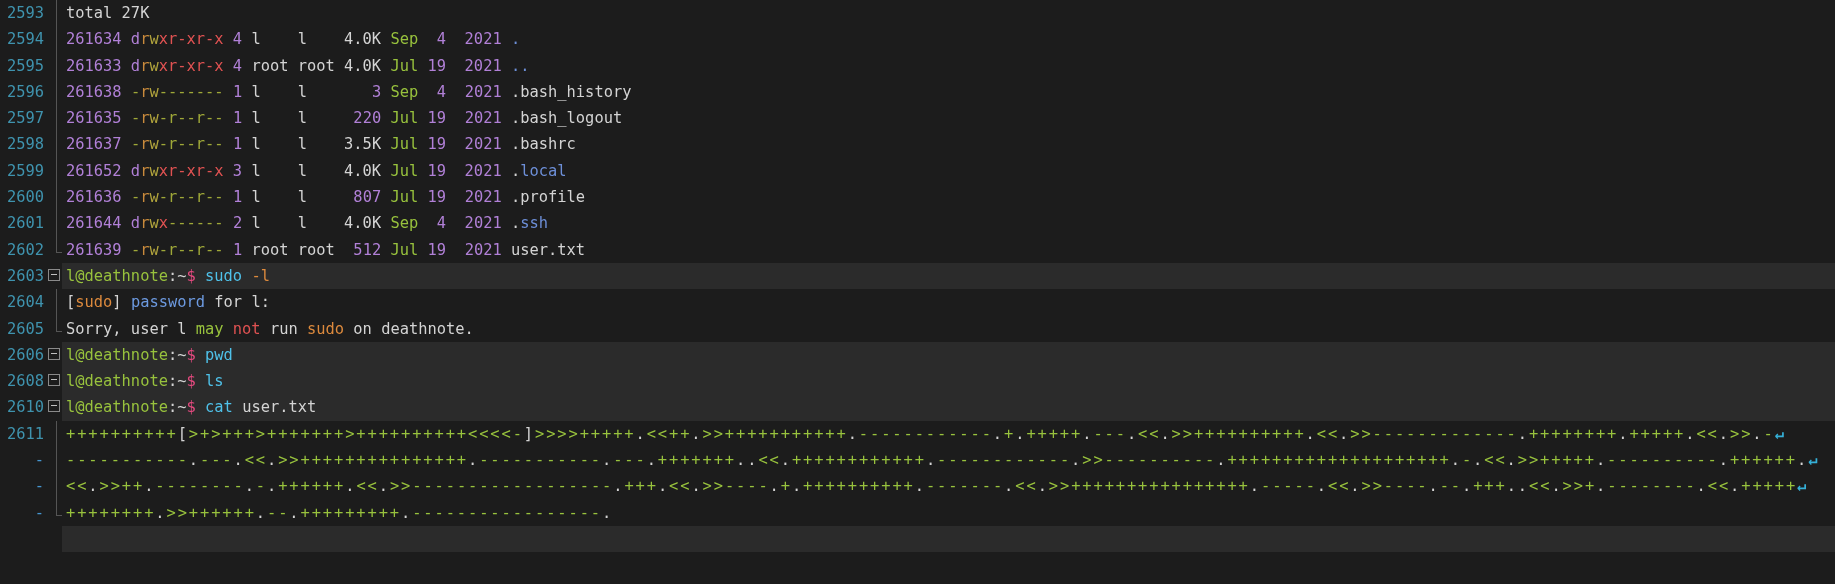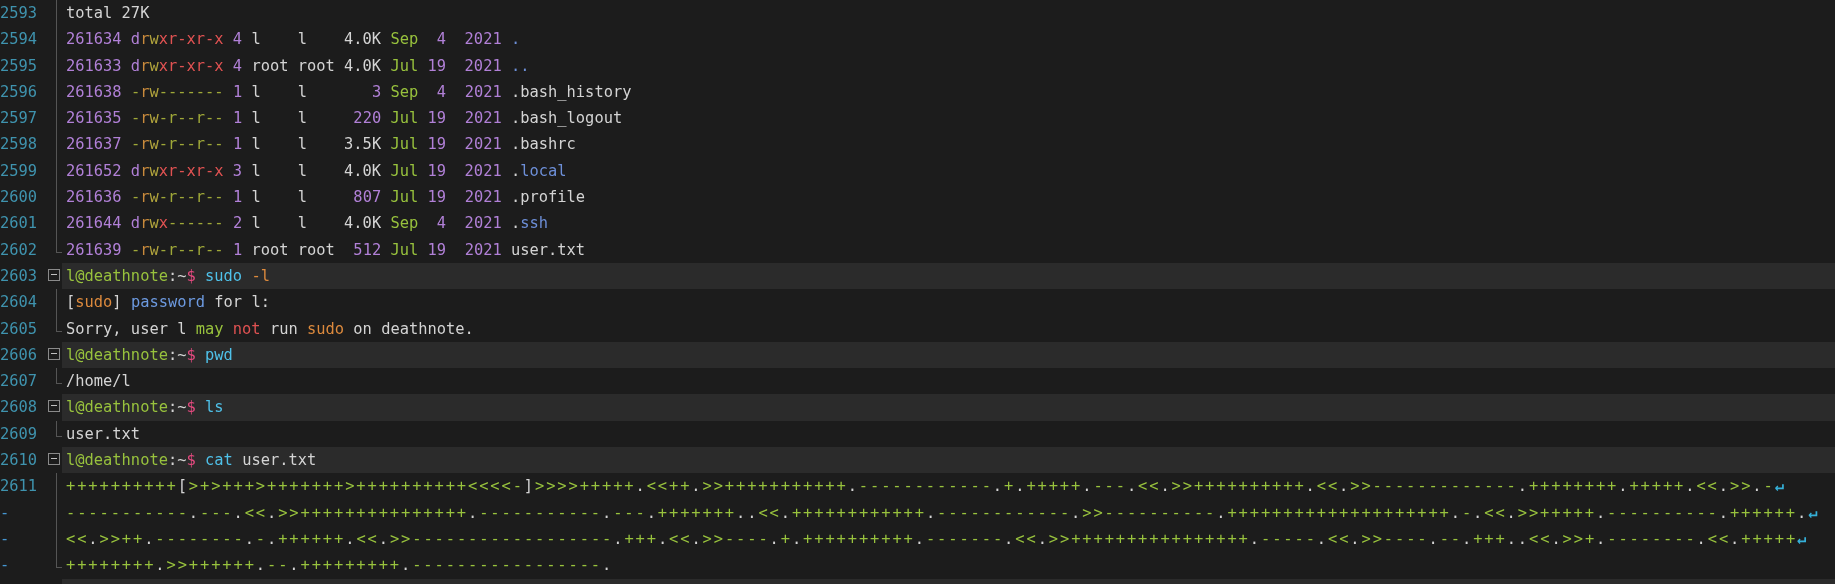--- a/index.html
+++ b/index.html
@@ -2,21 +2,21 @@
 <html><head>
 <meta charset="utf-8">
 <style>
   html,body{margin:0;padding:0;background:#151515;}
   .editor{
     position:relative;width:1835px;height:584px;background:#1c1c1c;
     font-family:"DejaVu Sans Mono",monospace;font-size:15.4px;
     overflow:hidden;cursor:text;
   }
   .row{display:flex;height:26.3px;line-height:26.3px;white-space:pre;}
-  .gutter{flex:none;width:46px;text-align:left;padding-right:2px;box-sizing:border-box;}
+  .gutter{flex:none;width:46px;text-align:right;padding-right:2px;box-sizing:border-box;}
   .fold{flex:none;width:16px;position:relative;}
   .fold.guide::before{content:"";position:absolute;left:10px;top:0;bottom:0;border-left:1px solid #555555;}
   .fold.end::before{content:"";position:absolute;left:10px;top:0;height:15px;width:5px;
     border-left:1px solid #555555;border-bottom:1px solid #555555;}
   .foldbox{position:absolute;left:2px;top:6px;width:12px;height:12px;box-sizing:border-box;
     border:1px solid #8a8a8a;background:#1c1c1c;cursor:pointer;}
   .foldbox::after{content:"";position:absolute;left:2px;right:2px;top:4px;border-top:1px solid #c0c0c0;}
   .text{flex:1;padding-left:4px;}
   .row.prompt .text{background:#2b2b2b;}
   .bf{letter-spacing:1.9px;}
@@ -33,22 +33,20 @@
     <div class="row"><span class="gutter" style="color: rgb(63, 147, 174);">2597</span><div class="fold guide"></div><div class="text"><span style="color: rgb(177, 128, 215);">261635 </span><span style="color: rgb(159, 168, 56);">-</span><span style="color: rgb(201, 138, 60);">r</span><span style="color: rgb(176, 163, 60);">w</span><span style="color: rgb(159, 168, 56);">-r--r--</span><span style="color: rgb(212, 212, 212);"> </span><span style="color: rgb(177, 128, 215);">1</span><span style="color: rgb(212, 212, 212);"> l    l     </span><span style="color: rgb(177, 128, 215);">220</span><span style="color: rgb(212, 212, 212);"> </span><span style="color: rgb(152, 194, 61);">Jul</span><span style="color: rgb(212, 212, 212);"> </span><span style="color: rgb(177, 128, 215);">19</span><span style="color: rgb(212, 212, 212);">  </span><span style="color: rgb(177, 128, 215);">2021</span><span style="color: rgb(212, 212, 212);"> .bash_logout</span></div></div>
     <div class="row"><span class="gutter" style="color: rgb(63, 147, 174);">2598</span><div class="fold guide"></div><div class="text"><span style="color: rgb(177, 128, 215);">261637 </span><span style="color: rgb(159, 168, 56);">-</span><span style="color: rgb(201, 138, 60);">r</span><span style="color: rgb(176, 163, 60);">w</span><span style="color: rgb(159, 168, 56);">-r--r--</span><span style="color: rgb(212, 212, 212);"> </span><span style="color: rgb(177, 128, 215);">1</span><span style="color: rgb(212, 212, 212);"> l    l    3.5K </span><span style="color: rgb(152, 194, 61);">Jul</span><span style="color: rgb(212, 212, 212);"> </span><span style="color: rgb(177, 128, 215);">19</span><span style="color: rgb(212, 212, 212);">  </span><span style="color: rgb(177, 128, 215);">2021</span><span style="color: rgb(212, 212, 212);"> .bashrc</span></div></div>
     <div class="row"><span class="gutter" style="color: rgb(63, 147, 174);">2599</span><div class="fold guide"></div><div class="text"><span style="color: rgb(177, 128, 215);">261652 d</span><span style="color: rgb(201, 138, 60);">r</span><span style="color: rgb(176, 163, 60);">w</span><span style="color: rgb(224, 82, 82);">xr-xr-x</span><span style="color: rgb(212, 212, 212);"> </span><span style="color: rgb(177, 128, 215);">3</span><span style="color: rgb(212, 212, 212);"> l    l    4.0K </span><span style="color: rgb(152, 194, 61);">Jul</span><span style="color: rgb(212, 212, 212);"> </span><span style="color: rgb(177, 128, 215);">19</span><span style="color: rgb(212, 212, 212);">  </span><span style="color: rgb(177, 128, 215);">2021</span><span style="color: rgb(212, 212, 212);"> .</span><span style="color: rgb(109, 143, 216);">local</span></div></div>
     <div class="row"><span class="gutter" style="color: rgb(63, 147, 174);">2600</span><div class="fold guide"></div><div class="text"><span style="color: rgb(177, 128, 215);">261636 </span><span style="color: rgb(159, 168, 56);">-</span><span style="color: rgb(201, 138, 60);">r</span><span style="color: rgb(176, 163, 60);">w</span><span style="color: rgb(159, 168, 56);">-r--r--</span><span style="color: rgb(212, 212, 212);"> </span><span style="color: rgb(177, 128, 215);">1</span><span style="color: rgb(212, 212, 212);"> l    l     </span><span style="color: rgb(177, 128, 215);">807</span><span style="color: rgb(212, 212, 212);"> </span><span style="color: rgb(152, 194, 61);">Jul</span><span style="color: rgb(212, 212, 212);"> </span><span style="color: rgb(177, 128, 215);">19</span><span style="color: rgb(212, 212, 212);">  </span><span style="color: rgb(177, 128, 215);">2021</span><span style="color: rgb(212, 212, 212);"> .profile</span></div></div>
     <div class="row"><span class="gutter" style="color: rgb(63, 147, 174);">2601</span><div class="fold guide"></div><div class="text"><span style="color: rgb(177, 128, 215);">261644 d</span><span style="color: rgb(201, 138, 60);">r</span><span style="color: rgb(176, 163, 60);">w</span><span style="color: rgb(224, 82, 82);">x</span><span style="color: rgb(159, 168, 56);">------</span><span style="color: rgb(212, 212, 212);"> </span><span style="color: rgb(177, 128, 215);">2</span><span style="color: rgb(212, 212, 212);"> l    l    4.0K </span><span style="color: rgb(152, 194, 61);">Sep</span><span style="color: rgb(212, 212, 212);">  </span><span style="color: rgb(177, 128, 215);">4</span><span style="color: rgb(212, 212, 212);">  </span><span style="color: rgb(177, 128, 215);">2021</span><span style="color: rgb(212, 212, 212);"> .</span><span style="color: rgb(109, 143, 216);">ssh</span></div></div>
     <div class="row"><span class="gutter" style="color: rgb(63, 147, 174);">2602</span><div class="fold end"></div><div class="text"><span style="color: rgb(177, 128, 215);">261639 </span><span style="color: rgb(159, 168, 56);">-</span><span style="color: rgb(201, 138, 60);">r</span><span style="color: rgb(176, 163, 60);">w</span><span style="color: rgb(159, 168, 56);">-r--r--</span><span style="color: rgb(212, 212, 212);"> </span><span style="color: rgb(177, 128, 215);">1</span><span style="color: rgb(212, 212, 212);"> root root  </span><span style="color: rgb(177, 128, 215);">512</span><span style="color: rgb(212, 212, 212);"> </span><span style="color: rgb(152, 194, 61);">Jul</span><span style="color: rgb(212, 212, 212);"> </span><span style="color: rgb(177, 128, 215);">19</span><span style="color: rgb(212, 212, 212);">  </span><span style="color: rgb(177, 128, 215);">2021</span><span style="color: rgb(212, 212, 212);"> user.txt</span></div></div>
     <div class="row prompt"><span class="gutter" style="color: rgb(63, 147, 174);">2603</span><div class="fold"><div class="foldbox"></div></div><div class="text"><span style="color: rgb(152, 194, 61);">l@deathnote</span><span style="color: rgb(212, 212, 212);">:</span><span style="color: rgb(212, 212, 212);">~</span><span style="color: rgb(226, 73, 126);">$</span><span style="color: rgb(212, 212, 212);"> </span><span style="color: rgb(79, 193, 233);">sudo</span><span style="color: rgb(212, 212, 212);"> </span><span style="color: rgb(221, 138, 61);">-l</span></div></div>
     <div class="row"><span class="gutter" style="color: rgb(63, 147, 174);">2604</span><div class="fold guide"></div><div class="text"><span style="color: rgb(212, 212, 212);">[</span><span style="color: rgb(221, 138, 61);">sudo</span><span style="color: rgb(212, 212, 212);">]</span><span style="color: rgb(212, 212, 212);"> </span><span style="color: rgb(109, 154, 224);">password</span><span style="color: rgb(212, 212, 212);"> for l:</span></div></div>
     <div class="row"><span class="gutter" style="color: rgb(63, 147, 174);">2605</span><div class="fold end"></div><div class="text"><span style="color: rgb(212, 212, 212);">Sorry, user l </span><span style="color: rgb(152, 194, 61);">may</span><span style="color: rgb(212, 212, 212);"> </span><span style="color: rgb(224, 82, 82);">not</span><span style="color: rgb(212, 212, 212);"> run </span><span style="color: rgb(221, 138, 61);">sudo</span><span style="color: rgb(212, 212, 212);"> on deathnote.</span></div></div>
     <div class="row prompt"><span class="gutter" style="color: rgb(63, 147, 174);">2606</span><div class="fold"><div class="foldbox"></div></div><div class="text"><span style="color: rgb(152, 194, 61);">l@deathnote</span><span style="color: rgb(212, 212, 212);">:</span><span style="color: rgb(212, 212, 212);">~</span><span style="color: rgb(226, 73, 126);">$</span><span style="color: rgb(212, 212, 212);"> </span><span style="color: rgb(79, 193, 233);">pwd</span></div></div>
-    <div class="row"><span class="gutter" style="color: rgb(63, 147, 174);">2607</span><div class="fold end"></div><div class="text"><span style="color: rgb(212, 212, 212);">/home/l</span></div></div>
     <div class="row prompt"><span class="gutter" style="color: rgb(63, 147, 174);">2608</span><div class="fold"><div class="foldbox"></div></div><div class="text"><span style="color: rgb(152, 194, 61);">l@deathnote</span><span style="color: rgb(212, 212, 212);">:</span><span style="color: rgb(212, 212, 212);">~</span><span style="color: rgb(226, 73, 126);">$</span><span style="color: rgb(212, 212, 212);"> </span><span style="color: rgb(79, 193, 233);">ls</span></div></div>
-    <div class="row"><span class="gutter" style="color: rgb(63, 147, 174);">2609</span><div class="fold end"></div><div class="text"><span style="color: rgb(212, 212, 212);">user.txt</span></div></div>
     <div class="row prompt"><span class="gutter" style="color: rgb(63, 147, 174);">2610</span><div class="fold"><div class="foldbox"></div></div><div class="text"><span style="color: rgb(152, 194, 61);">l@deathnote</span><span style="color: rgb(212, 212, 212);">:</span><span style="color: rgb(212, 212, 212);">~</span><span style="color: rgb(226, 73, 126);">$</span><span style="color: rgb(212, 212, 212);"> </span><span style="color: rgb(79, 193, 233);">cat</span><span style="color: rgb(212, 212, 212);"> user.txt</span></div></div>
     <div class="row"><span class="gutter" style="color: rgb(63, 147, 174);">2611</span><div class="fold guide"></div><div class="text bf"><span style="color: rgb(152, 194, 61);">++++++++++</span><span style="color: rgb(212, 212, 212);">[</span><span style="color: rgb(152, 194, 61);">&gt;+&gt;+++&gt;+++++++&gt;++++++++++&lt;&lt;&lt;&lt;-</span><span style="color: rgb(212, 212, 212);">]</span><span style="color: rgb(152, 194, 61);">&gt;&gt;&gt;&gt;+++++</span><span style="color: rgb(212, 212, 212);">.</span><span style="color: rgb(152, 194, 61);">&lt;&lt;++</span><span style="color: rgb(212, 212, 212);">.</span><span style="color: rgb(152, 194, 61);">&gt;&gt;+++++++++++</span><span style="color: rgb(212, 212, 212);">.</span><span style="color: rgb(152, 194, 61);">------------</span><span style="color: rgb(212, 212, 212);">.</span><span style="color: rgb(152, 194, 61);">+</span><span style="color: rgb(212, 212, 212);">.</span><span style="color: rgb(152, 194, 61);">+++++</span><span style="color: rgb(212, 212, 212);">.</span><span style="color: rgb(152, 194, 61);">---</span><span style="color: rgb(212, 212, 212);">.</span><span style="color: rgb(152, 194, 61);">&lt;&lt;</span><span style="color: rgb(212, 212, 212);">.</span><span style="color: rgb(152, 194, 61);">&gt;&gt;++++++++++</span><span style="color: rgb(212, 212, 212);">.</span><span style="color: rgb(152, 194, 61);">&lt;&lt;</span><span style="color: rgb(212, 212, 212);">.</span><span style="color: rgb(152, 194, 61);">&gt;&gt;-------------</span><span style="color: rgb(212, 212, 212);">.</span><span style="color: rgb(152, 194, 61);">++++++++</span><span style="color: rgb(212, 212, 212);">.</span><span style="color: rgb(152, 194, 61);">+++++</span><span style="color: rgb(212, 212, 212);">.</span><span style="color: rgb(152, 194, 61);">&lt;&lt;</span><span style="color: rgb(212, 212, 212);">.</span><span style="color: rgb(152, 194, 61);">&gt;&gt;</span><span style="color: rgb(212, 212, 212);">.</span><span style="color: rgb(152, 194, 61);">-</span><span class="arrow" style="color: rgb(53, 176, 216);">↵</span></div></div>
     <div class="row"><span class="gutter" style="color: rgb(69, 150, 209);">-</span><div class="fold guide"></div><div class="text bf"><span style="color: rgb(152, 194, 61);">-----------</span><span style="color: rgb(212, 212, 212);">.</span><span style="color: rgb(152, 194, 61);">---</span><span style="color: rgb(212, 212, 212);">.</span><span style="color: rgb(152, 194, 61);">&lt;&lt;</span><span style="color: rgb(212, 212, 212);">.</span><span style="color: rgb(152, 194, 61);">&gt;&gt;+++++++++++++++</span><span style="color: rgb(212, 212, 212);">.</span><span style="color: rgb(152, 194, 61);">-----------</span><span style="color: rgb(212, 212, 212);">.</span><span style="color: rgb(152, 194, 61);">---</span><span style="color: rgb(212, 212, 212);">.</span><span style="color: rgb(152, 194, 61);">+++++++</span><span style="color: rgb(212, 212, 212);">..</span><span style="color: rgb(152, 194, 61);">&lt;&lt;</span><span style="color: rgb(212, 212, 212);">.</span><span style="color: rgb(152, 194, 61);">++++++++++++</span><span style="color: rgb(212, 212, 212);">.</span><span style="color: rgb(152, 194, 61);">------------</span><span style="color: rgb(212, 212, 212);">.</span><span style="color: rgb(152, 194, 61);">&gt;&gt;----------</span><span style="color: rgb(212, 212, 212);">.</span><span style="color: rgb(152, 194, 61);">++++++++++++++++++++</span><span style="color: rgb(212, 212, 212);">.</span><span style="color: rgb(152, 194, 61);">-</span><span style="color: rgb(212, 212, 212);">.</span><span style="color: rgb(152, 194, 61);">&lt;&lt;</span><span style="color: rgb(212, 212, 212);">.</span><span style="color: rgb(152, 194, 61);">&gt;&gt;+++++</span><span style="color: rgb(212, 212, 212);">.</span><span style="color: rgb(152, 194, 61);">----------</span><span style="color: rgb(212, 212, 212);">.</span><span style="color: rgb(152, 194, 61);">++++++</span><span style="color: rgb(212, 212, 212);">.</span><span class="arrow" style="color: rgb(53, 176, 216);">↵</span></div></div>
     <div class="row"><span class="gutter" style="color: rgb(69, 150, 209);">-</span><div class="fold guide"></div><div class="text bf"><span style="color: rgb(152, 194, 61);">&lt;&lt;</span><span style="color: rgb(212, 212, 212);">.</span><span style="color: rgb(152, 194, 61);">&gt;&gt;++</span><span style="color: rgb(212, 212, 212);">.</span><span style="color: rgb(152, 194, 61);">--------</span><span style="color: rgb(212, 212, 212);">.</span><span style="color: rgb(152, 194, 61);">-</span><span style="color: rgb(212, 212, 212);">.</span><span style="color: rgb(152, 194, 61);">++++++</span><span style="color: rgb(212, 212, 212);">.</span><span style="color: rgb(152, 194, 61);">&lt;&lt;</span><span style="color: rgb(212, 212, 212);">.</span><span style="color: rgb(152, 194, 61);">&gt;&gt;------------------</span><span style="color: rgb(212, 212, 212);">.</span><span style="color: rgb(152, 194, 61);">+++</span><span style="color: rgb(212, 212, 212);">.</span><span style="color: rgb(152, 194, 61);">&lt;&lt;</span><span style="color: rgb(212, 212, 212);">.</span><span style="color: rgb(152, 194, 61);">&gt;&gt;----</span><span style="color: rgb(212, 212, 212);">.</span><span style="color: rgb(152, 194, 61);">+</span><span style="color: rgb(212, 212, 212);">.</span><span style="color: rgb(152, 194, 61);">++++++++++</span><span style="color: rgb(212, 212, 212);">.</span><span style="color: rgb(152, 194, 61);">-------</span><span style="color: rgb(212, 212, 212);">.</span><span style="color: rgb(152, 194, 61);">&lt;&lt;</span><span style="color: rgb(212, 212, 212);">.</span><span style="color: rgb(152, 194, 61);">&gt;&gt;++++++++++++++++</span><span style="color: rgb(212, 212, 212);">.</span><span style="color: rgb(152, 194, 61);">-----</span><span style="color: rgb(212, 212, 212);">.</span><span style="color: rgb(152, 194, 61);">&lt;&lt;</span><span style="color: rgb(212, 212, 212);">.</span><span style="color: rgb(152, 194, 61);">&gt;&gt;----</span><span style="color: rgb(212, 212, 212);">.</span><span style="color: rgb(152, 194, 61);">--</span><span style="color: rgb(212, 212, 212);">.</span><span style="color: rgb(152, 194, 61);">+++</span><span style="color: rgb(212, 212, 212);">..</span><span style="color: rgb(152, 194, 61);">&lt;&lt;</span><span style="color: rgb(212, 212, 212);">.</span><span style="color: rgb(152, 194, 61);">&gt;&gt;+</span><span style="color: rgb(212, 212, 212);">.</span><span style="color: rgb(152, 194, 61);">--------</span><span style="color: rgb(212, 212, 212);">.</span><span style="color: rgb(152, 194, 61);">&lt;&lt;</span><span style="color: rgb(212, 212, 212);">.</span><span style="color: rgb(152, 194, 61);">+++++</span><span class="arrow" style="color: rgb(53, 176, 216);">↵</span></div></div>
     <div class="row"><span class="gutter" style="color: rgb(69, 150, 209);">-</span><div class="fold end"></div><div class="text bf"><span style="color: rgb(152, 194, 61);">++++++++</span><span style="color: rgb(212, 212, 212);">.</span><span style="color: rgb(152, 194, 61);">&gt;&gt;++++++</span><span style="color: rgb(212, 212, 212);">.</span><span style="color: rgb(152, 194, 61);">--</span><span style="color: rgb(212, 212, 212);">.</span><span style="color: rgb(152, 194, 61);">+++++++++</span><span style="color: rgb(212, 212, 212);">.</span><span style="color: rgb(152, 194, 61);">-----------------</span><span style="color: rgb(212, 212, 212);">.</span></div></div>
     <div class="row prompt"><span class="gutter" style="color: rgb(63, 147, 174);"></span><div class="fold"></div><div class="text"></div></div>
   </div>
 
 </body></html>

